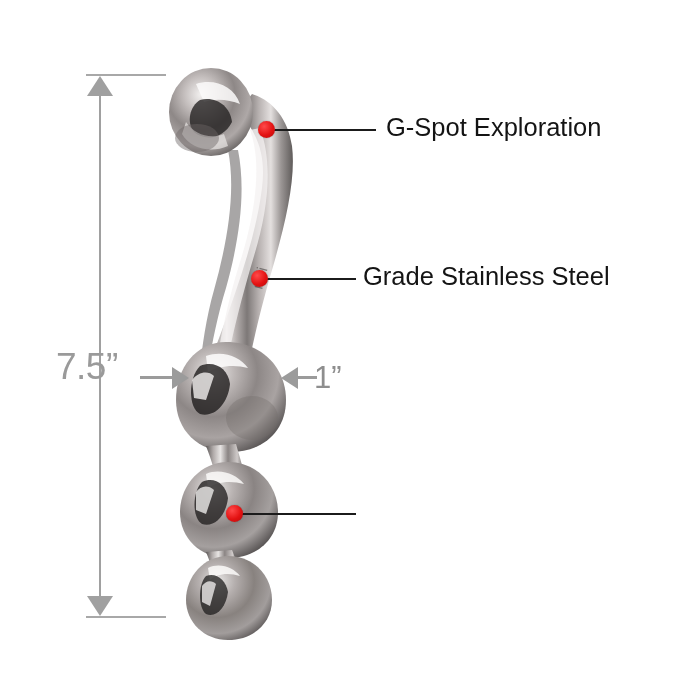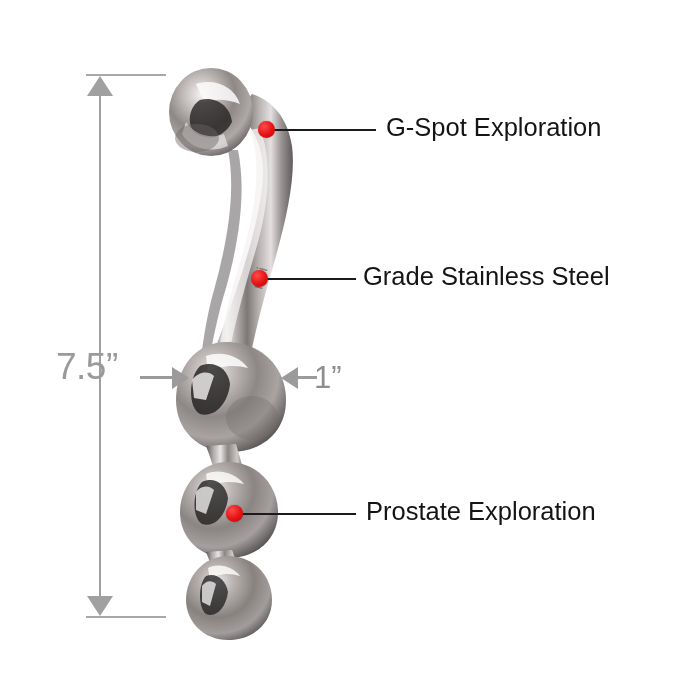--- a/index.html
+++ b/index.html
@@ -259,16 +259,15 @@
 
   <div class="leader" style="left:265px; top:278px; width:91px;"></div>
   <div class="dot" style="left:251px; top:270px;"></div>
   <div class="callout-text" style="left:363px; top:261px;">
     <div>Grade Stainless Steel</div>
   </div>
 
   <div class="leader" style="left:240px; top:513px; width:116px;"></div>
   <div class="dot" style="left:226px; top:505px;"></div>
   <div class="callout-text" style="left:366px; top:496px;">
-    <div>Prostate Exploration</div>
   </div>
 
 </div>
 
 </body></html>

